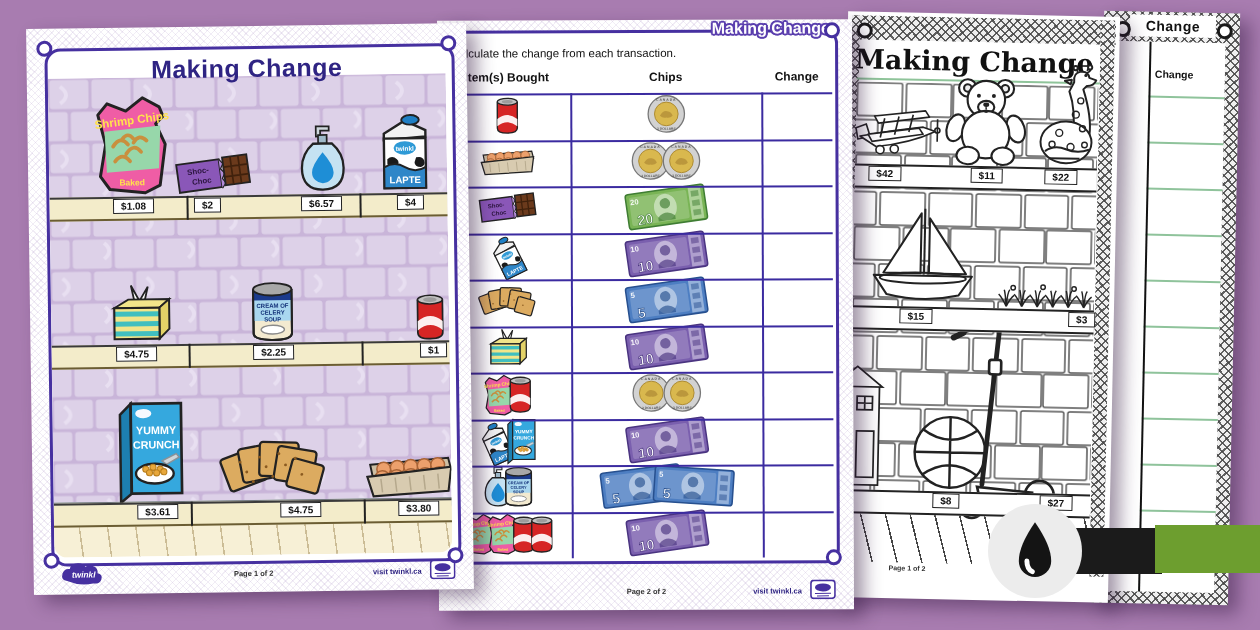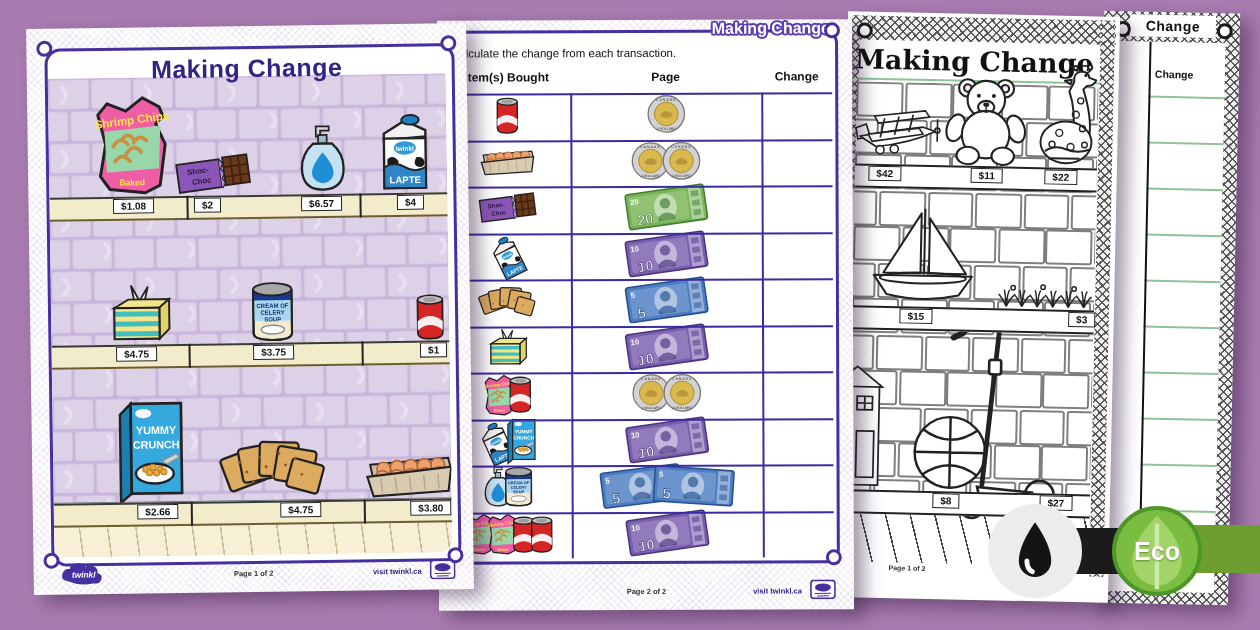--- a/index.html
+++ b/index.html
@@ -245,21 +245,21 @@
     <div id="p3foot">Page 1 of 2</div>
   </div>
 
   <div class="page pgtex" id="page2">
     <div id="p2border"></div>
     <div id="p2title">Making Change</div>
     <div class="ring" style="left:387px;top:3px;"></div>
     <div class="ring" style="left:387px;top:530px;"></div>
     <div id="p2instr">Calculate the change from each transaction.</div>
     <div class="p2h" style="left:6px;width:127px;">Item(s) Bought</div>
-    <div class="p2h" style="left:133px;width:191px;">Page</div>
+    <div class="p2h" style="left:133px;width:191px;">Chips</div>
     <div class="p2h" style="left:324px;width:71px;">Change</div>
     <div class="p2vline" style="left:133px;"></div>
     <div class="p2vline" style="left:324px;"></div>
     <div id="p2lines">
         <div class="p2hline" style="top:73px"></div>
         <div class="p2hline" style="top:119.5px"></div>
         <div class="p2hline" style="top:166px"></div>
         <div class="p2hline" style="top:212.5px"></div>
         <div class="p2hline" style="top:259px"></div>
         <div class="p2hline" style="top:305.5px"></div>
@@ -740,21 +740,21 @@
  <path d="M3 7 v32 q0 5 14 5 q14 0 14 -5 v-32" fill="#f3ead0" stroke="#222" stroke-width="1.5"></path>
  <path d="M3 7 v7 q0 5 14 5 q14 0 14 -5 v-7" fill="#1b3a8c"></path>
  <rect x="3" y="15" width="28" height="15" fill="#a9d7ef"></rect>
  <path d="M3 7 v32 q0 5 14 5 q14 0 14 -5 v-32" fill="none" stroke="#222" stroke-width="1.5"></path>
  <ellipse cx="17" cy="7" rx="14" ry="4.5" fill="#a8a8a8" stroke="#222" stroke-width="1.4"></ellipse>
  <text x="17" y="20.5" font-size="4.4" font-weight="bold" fill="#14337a" text-anchor="middle">CREAM OF</text>
  <text x="17" y="25.5" font-size="4.4" font-weight="bold" fill="#14337a" text-anchor="middle">CELERY</text>
  <text x="17" y="30.5" font-size="4.4" font-weight="bold" fill="#14337a" text-anchor="middle">SOUP</text>
  <ellipse cx="17" cy="36.5" rx="8.5" ry="3.2" fill="#fff" stroke="#8a8a8a" stroke-width="1"></ellipse>
             </svg></div>
-          <div class="tag" style="left:222px;top:296px">$3.75</div>
+          <div class="tag" style="left:222px;top:296px">$2.25</div>
           <div class="item" style="left:362px;top:244px" title="Soda can"><svg width="34" height="50" viewBox="0 0 30 44" font-family="Liberation Sans, sans-serif" style="overflow:visible;">
  <path d="M4 8 v29 q0 5.5 11 5.5 q11 0 11 -5.5 v-29" fill="#d62525" stroke="#222" stroke-width="1.5"></path>
  <path d="M4 27 q11 -9 22 0 v8 q-11 -9 -22 0 z" fill="#ffffff" opacity="0.92"></path>
  <ellipse cx="15" cy="8" rx="11" ry="3.8" fill="#c2c2c2" stroke="#222" stroke-width="1.4"></ellipse>
  <ellipse cx="15" cy="8" rx="6" ry="2" fill="#9d9d9d"></ellipse>
             </svg></div>
           <div class="tag" style="left:382px;top:296px">$1</div>
           <div class="shelfband" style="top:452px">
             <div class="bdiv" style="left:137px"></div>
             <div class="bdiv" style="left:310px"></div>
@@ -769,21 +769,21 @@
  <ellipse cx="23" cy="43" rx="10.5" ry="5.5" fill="#fff" stroke="#222" stroke-width="1.3"></ellipse>
  <g fill="#e8a83c" stroke="#b97f1e" stroke-width="0.6">
                 <circle cx="18" cy="40.5" r="1.7"></circle>
                 <circle cx="22" cy="39.5" r="1.7"></circle>
                 <circle cx="26" cy="40.6" r="1.7"></circle>
                 <circle cx="20" cy="42.5" r="1.7"></circle>
                 <circle cx="24" cy="42.6" r="1.7"></circle>
                 <circle cx="28" cy="42" r="1.7"></circle>
               </g>
             </svg></div>
-          <div class="tag" style="left:104px;top:454px">$2.66</div>
+          <div class="tag" style="left:104px;top:454px">$3.61</div>
           <div class="item" style="left:166px;top:384px" title="Crackers"><svg width="110" height="68" viewBox="0 0 66 42" font-family="Liberation Sans, sans-serif" style="overflow:visible;">
  <g fill="#dcab60" stroke="#222" stroke-width="1.4" stroke-linejoin="round">
  <rect x="2" y="12" width="24" height="21" rx="2" transform="rotate(-20 14 22)"></rect>
  <rect x="12" y="8" width="24" height="21" rx="2" transform="rotate(-10 24 18)"></rect>
  <rect x="24" y="6" width="24" height="21" rx="2" transform="rotate(2 36 16)"></rect>
  <rect x="34" y="10" width="24" height="21" rx="2" transform="rotate(10 46 20)"></rect>
  <rect x="42" y="18" width="20" height="18" rx="2" transform="rotate(16 52 27)"></rect>
  </g>
  <g fill="#8a5a20">
                 <circle cx="12" cy="18" r="0.9"></circle>
@@ -809,21 +809,21 @@
                 <circle cx="49" cy="9.5" r="4.6"></circle>
  <circle cx="12" cy="18" r="5"></circle>
                 <circle cx="21.5" cy="17.5" r="5"></circle>
                 <circle cx="31" cy="17" r="5"></circle>
                 <circle cx="40.5" cy="16.5" r="5"></circle>
                 <circle cx="50" cy="16" r="5"></circle>
  </g>
  <path d="M2 17 L58 11 L56 27 L6 30 Z" fill="#d8cbb0" stroke="#222" stroke-width="1.4"></path>
  <path d="M11 18.5 l1 9 M20.5 17.8 l1 9.4 M30 17 l1 9.6 M39.5 16.2 l1 9.8 M49 15.5 l0.8 10" stroke="#b5a88c" stroke-width="1"></path>
             </svg></div>
-          <div class="tag" style="left:377px;top:454px">$3.80</div>
+          <div class="tag" style="left:365px;top:454px">$3.80</div>
         </div>
     </div>
     <div id="p1title">Making Change</div>
     <div class="pfoot">
       <span id="logo1" style="position:absolute;left:8px;top:0;"><svg width="48" height="24" viewBox="0 0 52 26">
    <path d="M8 20 q-7 -1 -5 -8 q2 -6 8 -5 q1 -6 9 -6 q6 0 8 4 q3 -3 8 -1 q6 2 5 8 q6 1 4 7 q-2 5 -9 4 q-14 3 -28 -3 z" fill="#4630a0"></path>
    <text x="26" y="16.5" font-size="9" font-weight="bold" font-style="italic" fill="#fff" text-anchor="middle" font-family="Liberation Sans, sans-serif">twinkl</text>
           </svg></span>
       <span class="center">Page 1 of 2</span>
       <span class="visit">visit twinkl.ca</span>
@@ -836,21 +836,14 @@
   </div>
 
   <div class="band" id="bandblack"></div>
   <div class="badge" id="inkbadge">
     <svg width="54" height="66" viewBox="0 0 60 72">
       <path d="M30 4 Q48 30 48 47 a18 18 0 1 1 -36 0 Q12 30 30 4 Z" fill="#141414"></path>
       <path d="M21 47 a10 13 0 0 0 6 12" stroke="#fff" stroke-width="5.5" fill="none" stroke-linecap="round"></path>
     </svg>
   </div>
   <div class="band" id="bandgreen"></div>
-  <div class="badge" id="ecobadge">
-    <svg width="62" height="80" viewBox="0 0 70 90" style="position:absolute">
-      <path d="M35 5 Q63 34 63 56 a28 28 0 1 1 -56 0 Q7 34 35 5 Z" fill="#a3d468"></path>
-      <path d="M35 14 V88" stroke="#cfe8ab" stroke-width="5"></path>
-    </svg>
-    <span id="ecolabel">Eco</span>
-  </div>
 
 </div>
 
 </body></html>

